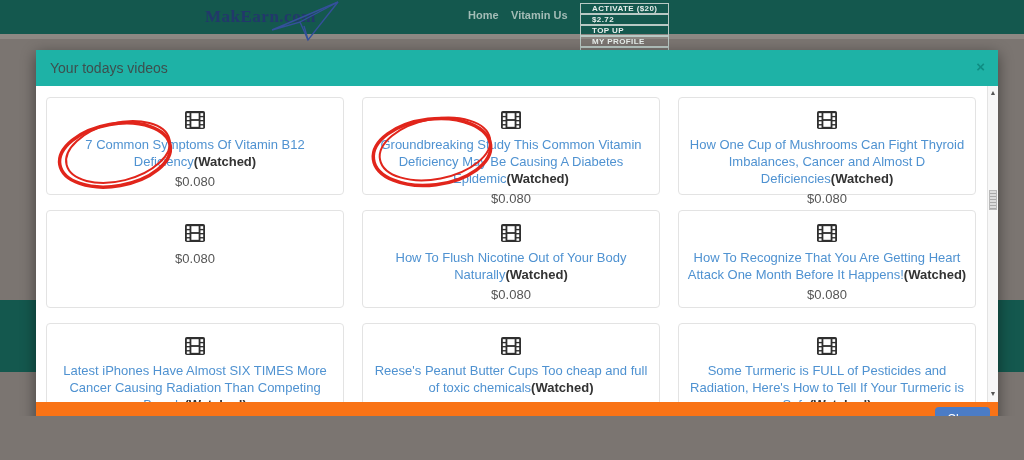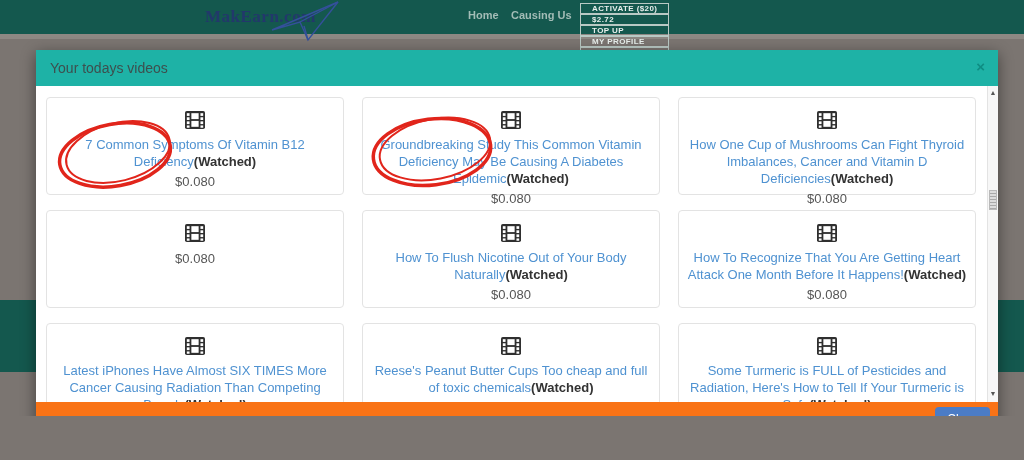--- a/index.html
+++ b/index.html
@@ -53,21 +53,21 @@
 <div class="stage">
 
   <div class="page-header">
     <div class="brand">MakEarn.com</div>
     <svg class="plane" width="80" height="48" viewBox="0 0 80 48" fill="none" stroke="#34509b" stroke-width="1.4">
       <path d="M4 34 L70 6 L40 44 L32 26 Z"></path>
       <path d="M32 26 L70 6"></path>
       <path d="M40 44 L36 30"></path>
     </svg>
     <div class="nav-link nav-home">Home</div>
-    <div class="nav-link nav-contact">Causing Us</div>
+    <div class="nav-link nav-contact">Vitamin Us</div>
     <div class="btn-group">
       <button class="hbtn">ACTIVATE ($20)</button>
       <button class="hbtn">$2.72</button>
       <button class="hbtn">TOP UP</button>
       <button class="hbtn">MY PROFILE</button>
       <button class="hbtn">LOGOUT</button>
     </div>
   </div>
 
   <div class="backdrop">
@@ -127,21 +127,21 @@
               <rect x="3" y="8" width="3" height="3" fill="#fff"></rect>
               <rect x="3" y="12.5" width="3" height="3" fill="#fff"></rect>
               <rect x="3" y="17" width="3" height="2.5" fill="#fff"></rect>
               <rect x="18" y="3.5" width="3" height="3" fill="#fff"></rect>
               <rect x="18" y="8" width="3" height="3" fill="#fff"></rect>
               <rect x="18" y="12.5" width="3" height="3" fill="#fff"></rect>
               <rect x="18" y="17" width="3" height="2.5" fill="#fff"></rect>
               <rect x="8" y="3.5" width="8" height="6.5" fill="#fff"></rect>
               <rect x="8" y="12" width="8" height="6.5" fill="#fff"></rect>
             </svg>
-          <div class="card-text"><a>How One Cup of Mushrooms Can Fight Thyroid Imbalances, Cancer and Vitamin D Deficiencies</a><b>(Watched)</b></div>
+          <div class="card-text"><a>How One Cup of Mushrooms Can Fight Thyroid Imbalances, Cancer and Almost D Deficiencies</a><b>(Watched)</b></div>
           <div class="price">$0.080</div>
         </div>
 
         <div class="card">
           <svg class="film" width="22" height="20" viewBox="0 0 24 22">
               <rect x="1" y="1" width="22" height="20" rx="2" fill="#2f2f2f"></rect>
               <rect x="3" y="3.5" width="3" height="3" fill="#fff"></rect>
               <rect x="3" y="8" width="3" height="3" fill="#fff"></rect>
               <rect x="3" y="12.5" width="3" height="3" fill="#fff"></rect>
               <rect x="3" y="17" width="3" height="2.5" fill="#fff"></rect>

